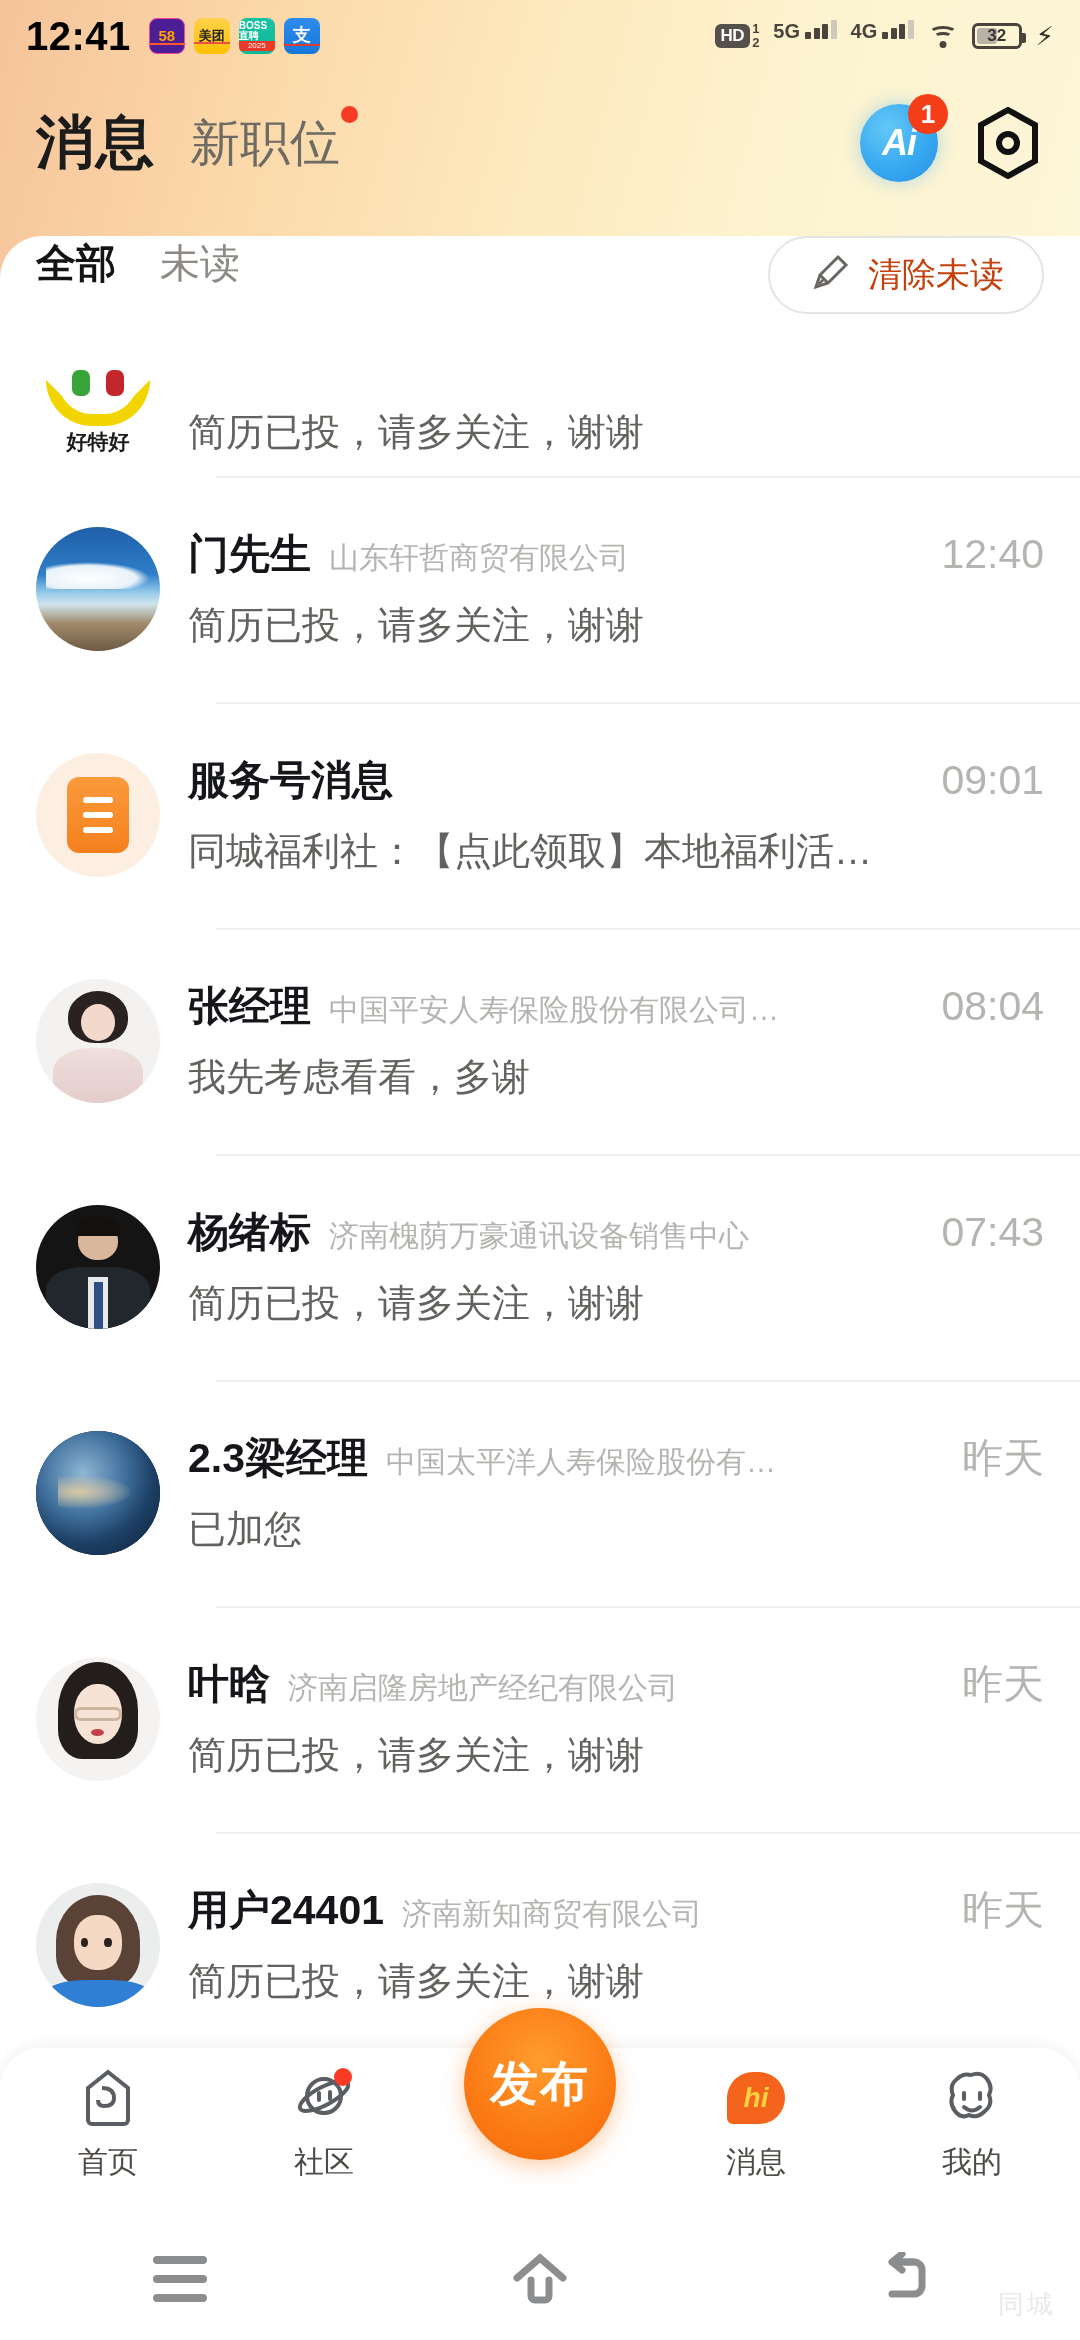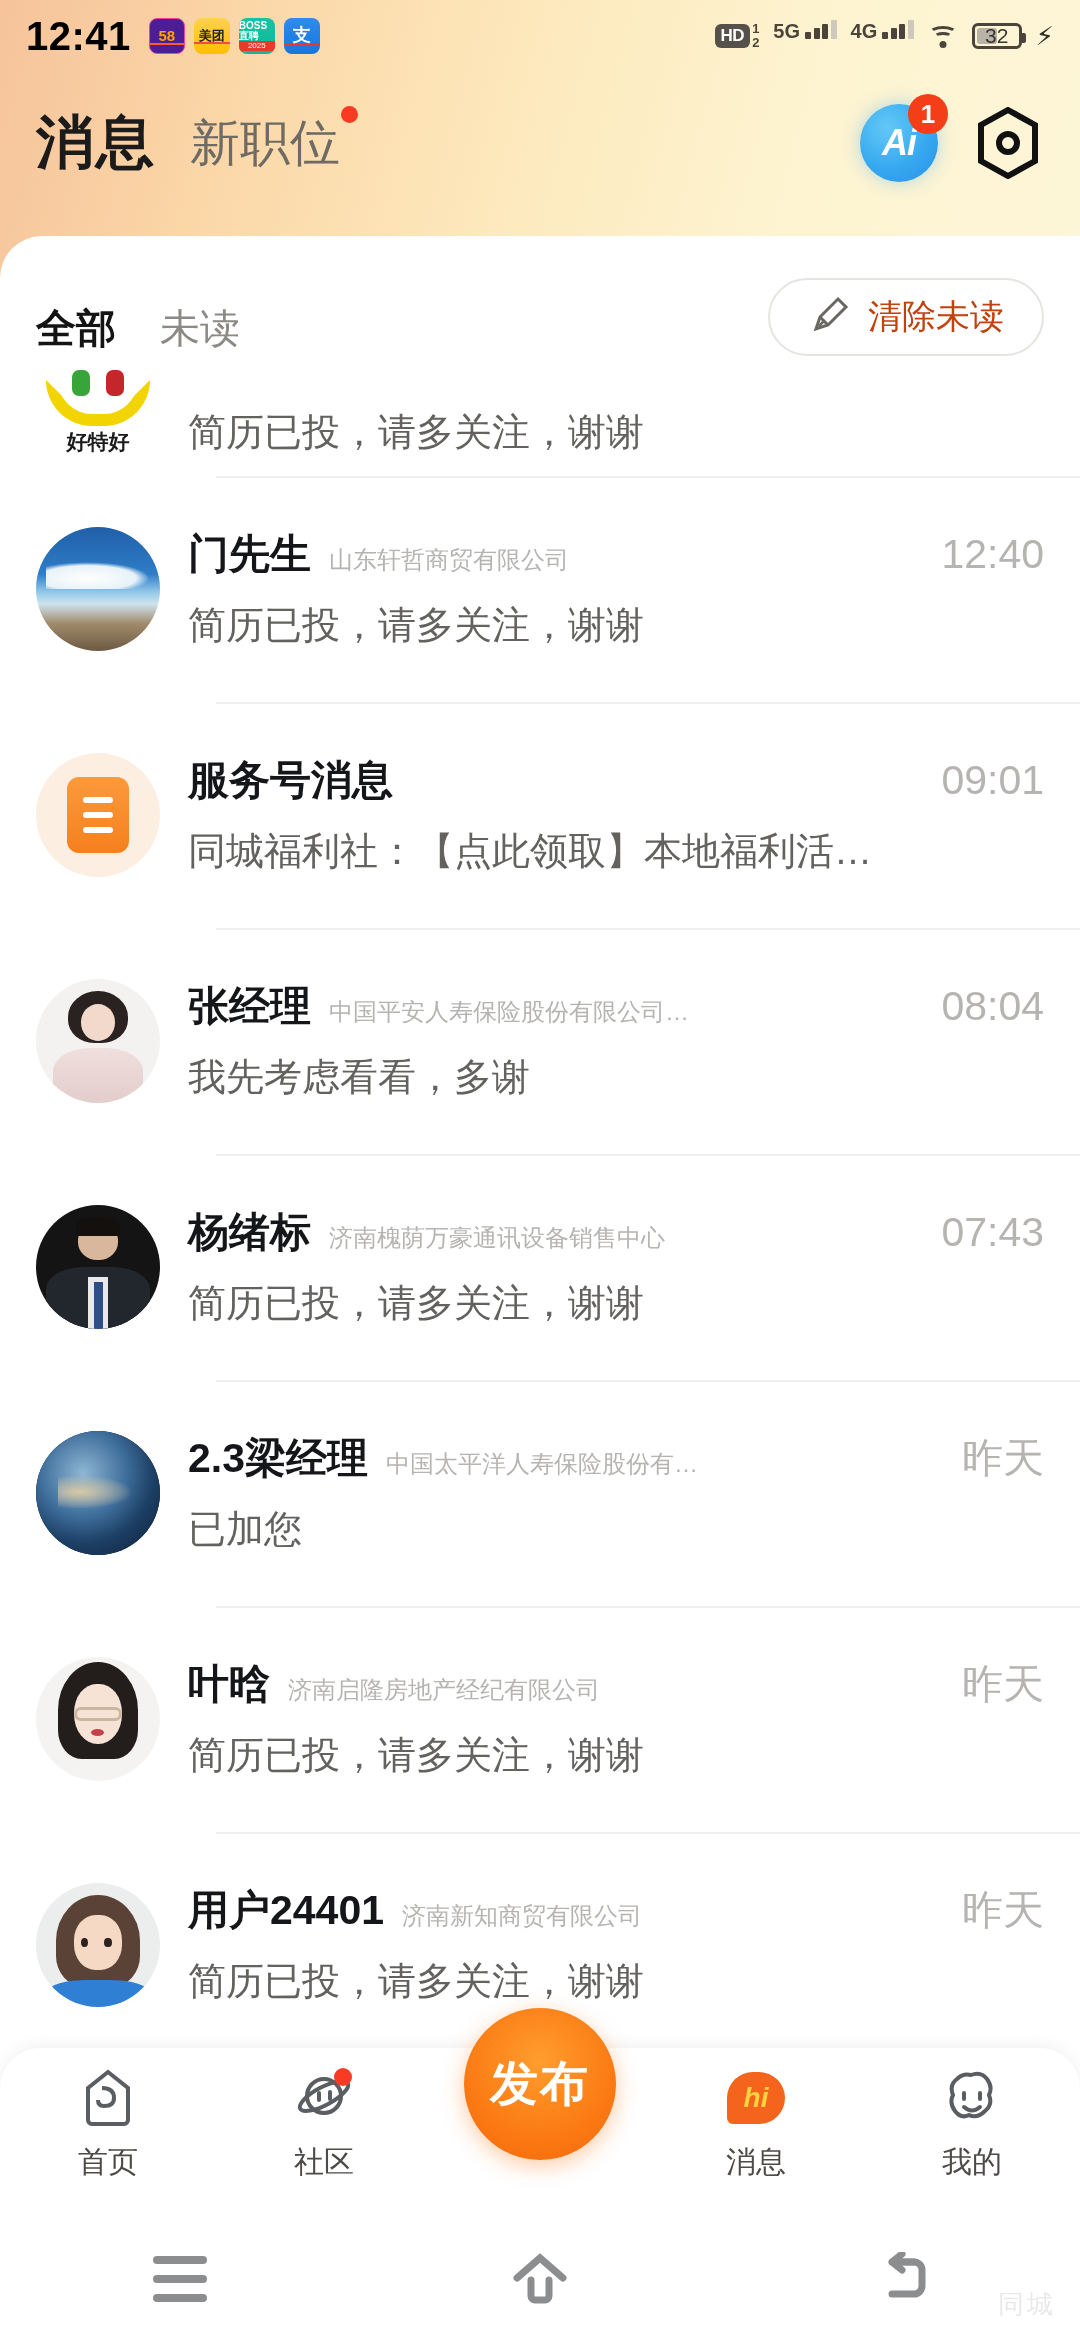--- a/index.html
+++ b/index.html
@@ -86,21 +86,21 @@
     position:relative; display:flex; align-items:center; justify-content:center;
   }
   .batt:after{
     content:""; position:absolute; right:-7px; top:7px; width:4px; height:10px;
     background:#4a443c; border-radius:0 2px 2px 0;
   }
   .batt .fill{
     position:absolute; left:2px; top:2px; bottom:2px; width:45%;
     background:#b9b2a7; border-radius:3px;
   }
-  .batt .pct{ position:relative; font-size:21px; font-weight:400; color:#3a3530; }
+  .batt .pct{ position:relative; font-size:17px; font-weight:700; color:#3a3530; }
   .bolt{ font-size:26px; color:#33302b; line-height:1; }
 
   
   .app-header{
     position:absolute; left:0; top:78px; width:1080px; height:130px;
     display:flex; align-items:center; padding:0 36px;
   }
   .page-title{
     font-size:58px; font-weight:700; color:#1b1b1b; letter-spacing:2px;
   }
@@ -127,21 +127,21 @@
     display:flex; align-items:center; justify-content:center; padding:0 8px;
   }
   .scan-btn{ width:72px; height:72px; display:flex; align-items:center; justify-content:center; }
 
   
   .card{
     position:absolute; left:0; top:236px; width:1080px; height:1810px;
     background:#fff; border-radius:42px 0 0 0; overflow:hidden;
   }
   .filter-row{
-    height:120px; display:flex; align-items:flex-end; padding:0 36px;
+    height:120px; display:flex; align-items:flex-start; padding:0 36px;
   }
   .f-tab{ font-size:40px; color:#8d8a85; font-weight:500; }
   .f-tab.active{ color:#141414; font-weight:700; }
   .f-tab + .f-tab{ margin-left:44px; }
   .clear-pill{
     margin-left:auto; height:78px; border:2px solid #e6e4e1; border-radius:39px;
     display:flex; align-items:center; gap:16px; padding:0 38px;
   }
   .clear-pill .lbl{ font-size:34px; color:#c2410c; }
 
@@ -157,21 +157,21 @@
   }
   .avatar{
     width:124px; height:124px; border-radius:50%; overflow:hidden; flex:0 0 124px;
     position:relative; background:#eee;
   }
   .row.first .avatar{ height:92px; border-radius:0; background:transparent; }
   .meta{ flex:1; min-width:0; padding-left:28px; }
   .line1{ display:flex; align-items:baseline; gap:18px; }
   .nm{ font-size:41px; color:#15161a; font-weight:600; white-space:nowrap; }
   .co{
-    font-size:24px; color:#b6b4b1; white-space:nowrap; overflow:hidden;
+    font-size:30px; color:#b6b4b1; white-space:nowrap; overflow:hidden;
     text-overflow:ellipsis; flex:1; min-width:0;
   }
   .tm{ font-size:41px; color:#b6b4b1; white-space:nowrap; flex:0 0 auto; }
   .line2{
     margin-top:18px; font-size:38px; color:#63625f; white-space:nowrap;
     overflow:hidden; text-overflow:ellipsis; max-width:770px;
   }
   .row.first .line2{ margin-top:0; }
 
   

